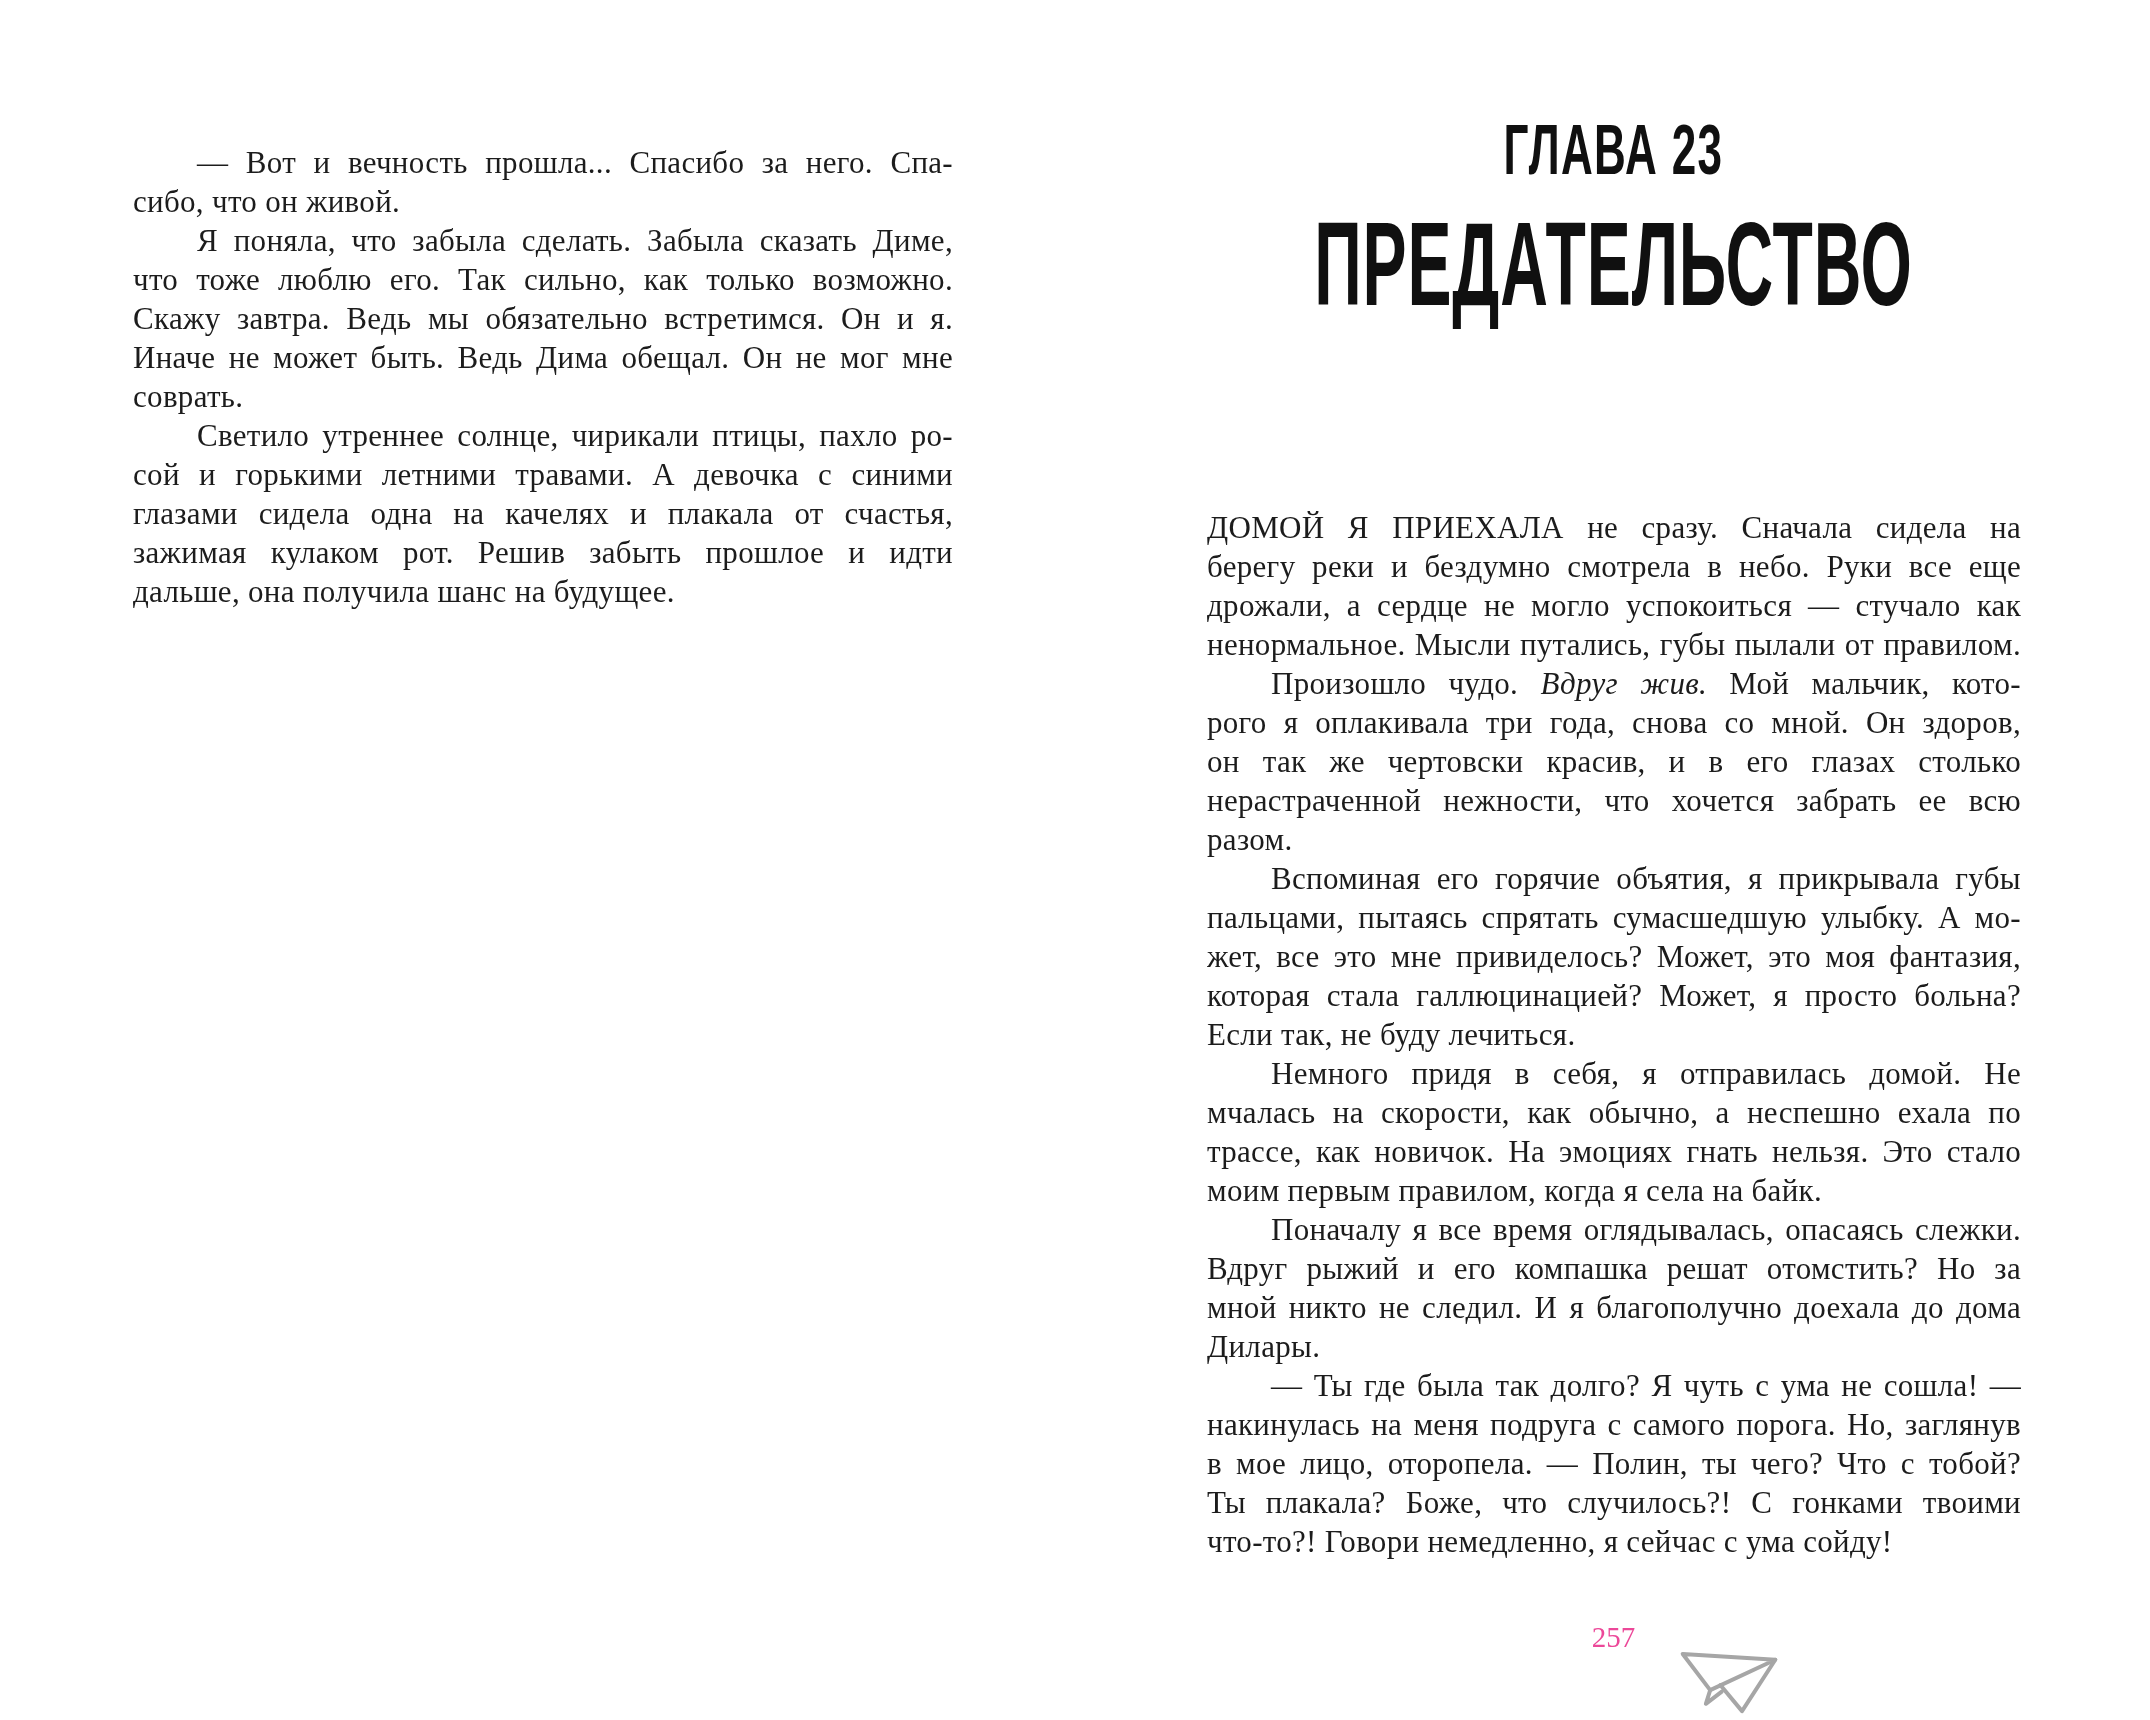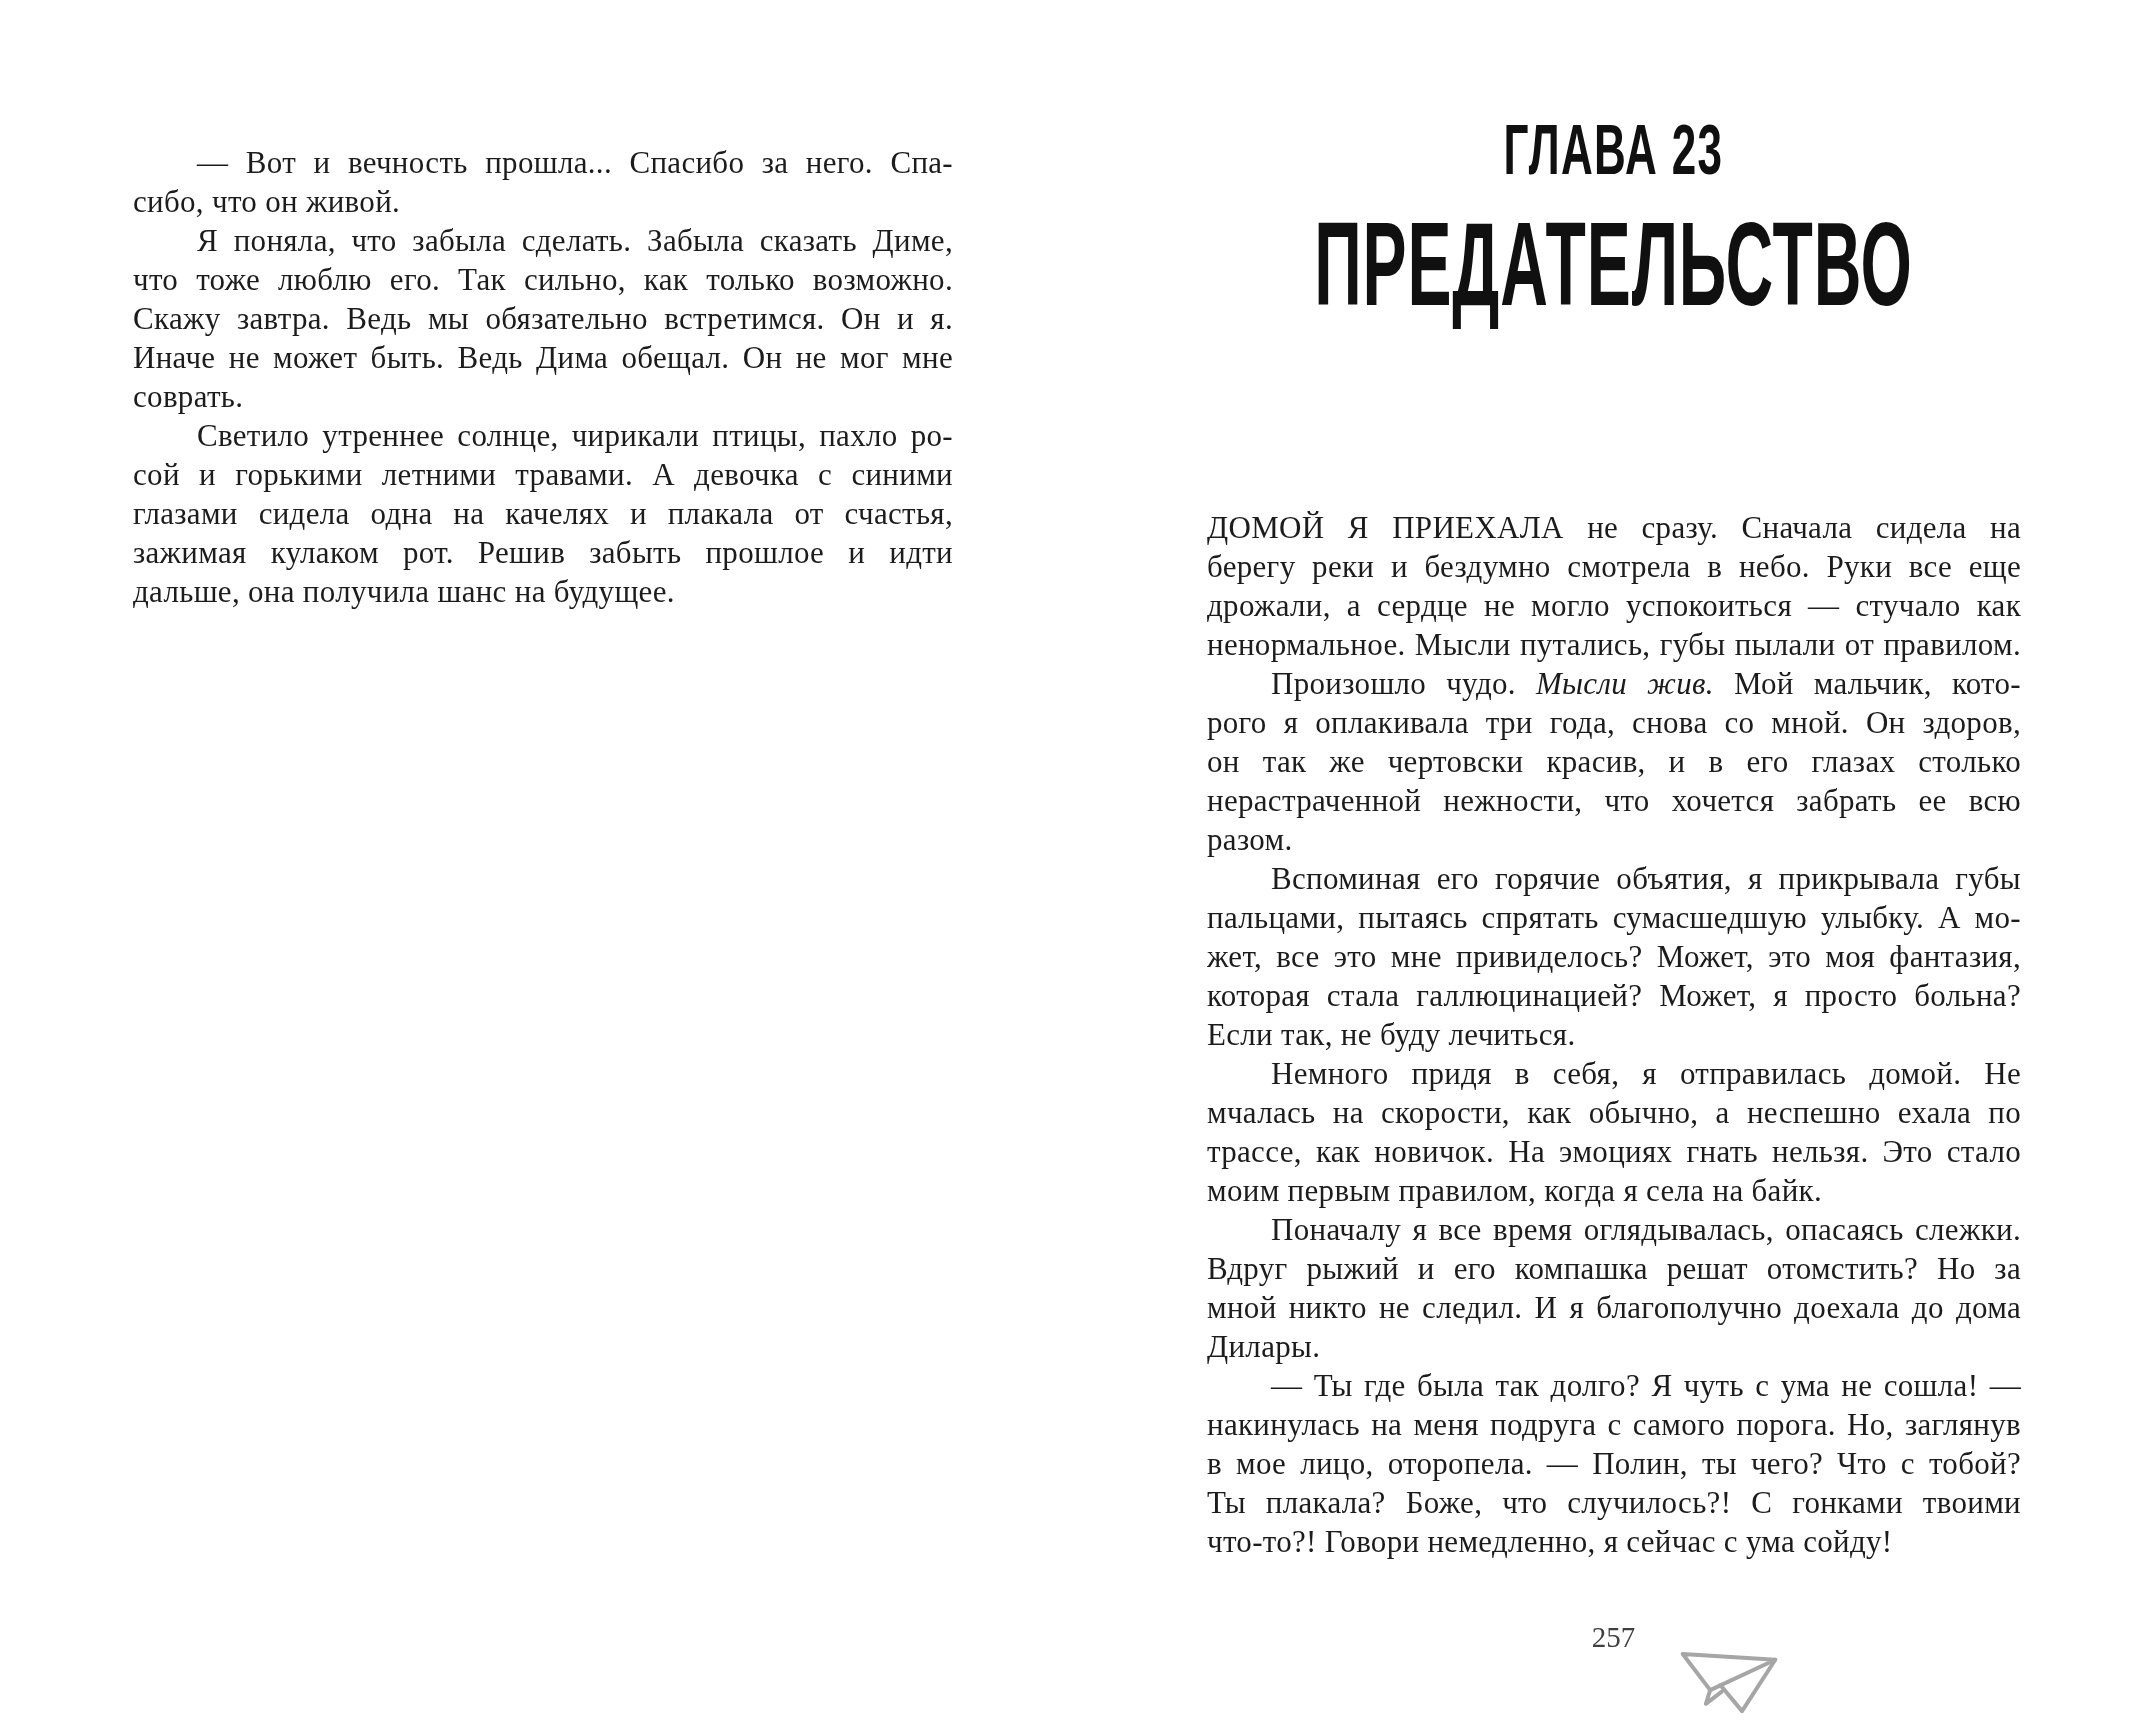--- a/index.html
+++ b/index.html
@@ -46,21 +46,21 @@
   }
   .chapter-title{top:205px;}
   .chapter-title span{
     display:inline-block;font-size:118px;line-height:1;
     transform:scaleX(0.56);transform-origin:center;
     letter-spacing:1.5px;
   }
 
   .page-number{
     position:absolute;left:0;top:1623px;width:1075px;
-    text-align:center;font-size:29px;line-height:1;color:#404040;
+    text-align:center;font-size:29px;line-height:1;color:#ec4899;
   }
   .plane{
     position:absolute;left:602px;top:1646px;width:102px;height:68px;
   }
 </style>
 </head>
 <body>
 
 <div class="spread">
 
@@ -96,21 +96,21 @@
     </div>
 
     <div class="text-col right-col" id="right-col">
         <div class="para">
           <div class="line">ДОМОЙ Я ПРИЕХАЛА не сразу. Сначала сидела на</div>
           <div class="line">берегу реки и бездумно смотрела в небо. Руки все еще</div>
           <div class="line">дрожали, а сердце не могло успокоиться — стучало как</div>
           <div class="line">ненормальное. Мысли путались, губы пылали от правилом.</div>
         </div>
         <div class="para">
-          <div class="line indent">Произошло чудо. <em>Мысли жив.</em> Мой мальчик, кото-</div>
+          <div class="line indent">Произошло чудо. <em>Вдруг жив.</em> Мой мальчик, кото-</div>
           <div class="line">рого я оплакивала три года, снова со мной. Он здоров,</div>
           <div class="line">он так же чертовски красив, и в его глазах столько</div>
           <div class="line">нерастраченной нежности, что хочется забрать ее всю</div>
           <div class="line last">разом.</div>
         </div>
         <div class="para">
           <div class="line indent">Вспоминая его горячие объятия, я прикрывала губы</div>
           <div class="line">пальцами, пытаясь спрятать сумасшедшую улыбку. А мо-</div>
           <div class="line">жет, все это мне привиделось? Может, это моя фантазия,</div>
           <div class="line">которая стала галлюцинацией? Может, я просто больна?</div>

